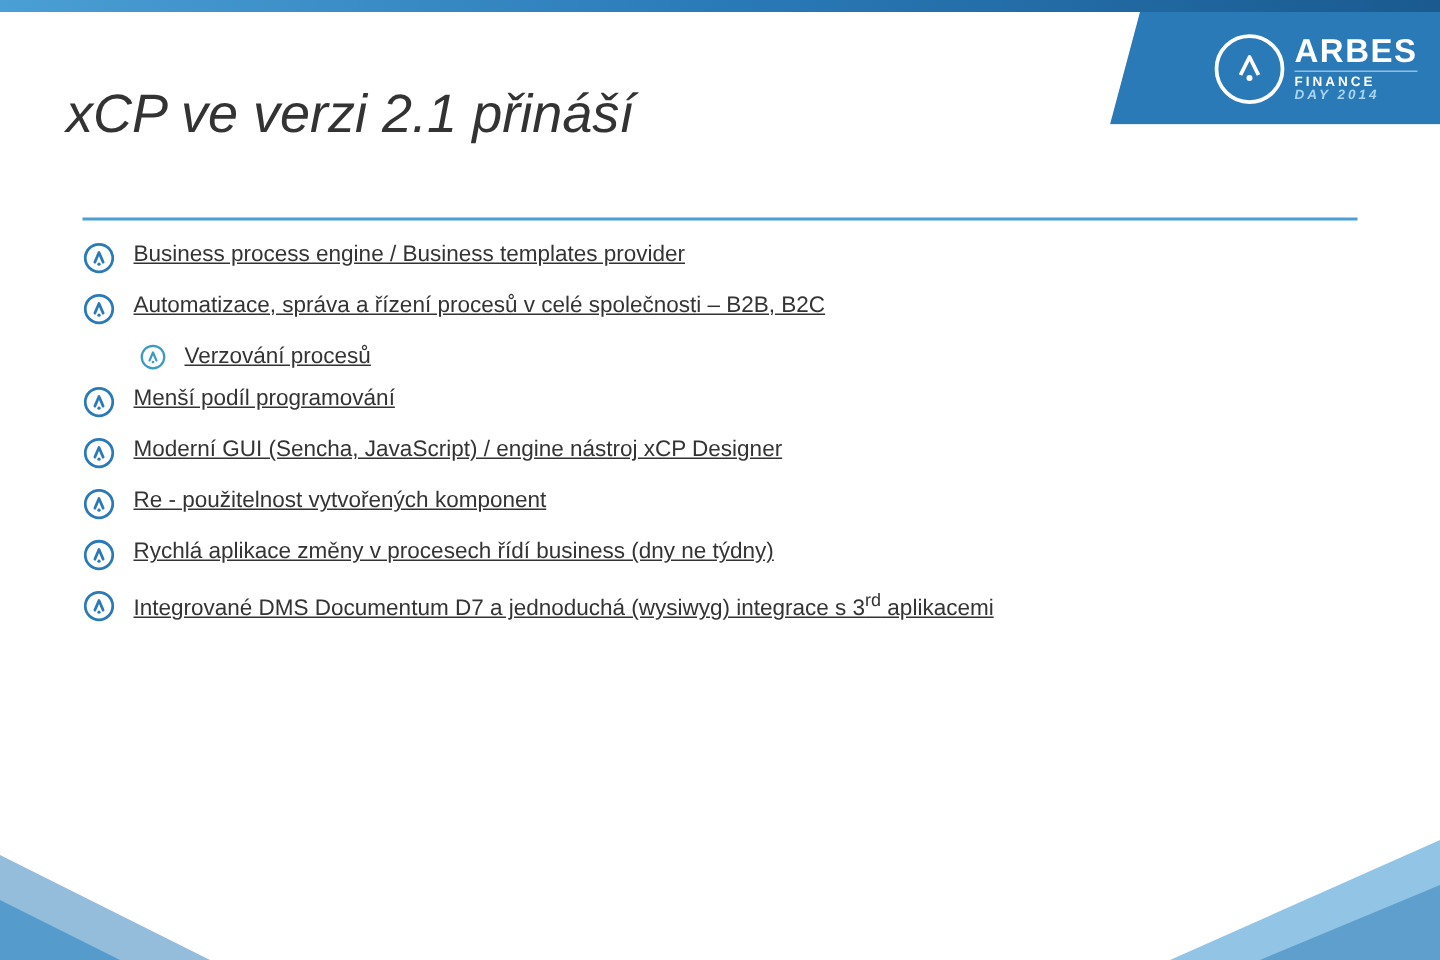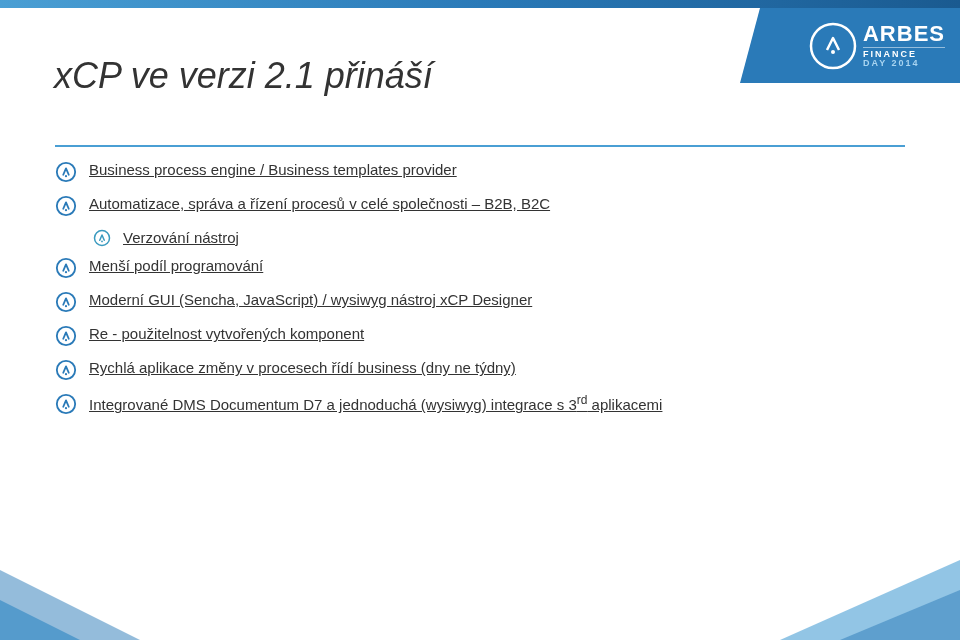--- a/index.html
+++ b/index.html
@@ -82,20 +82,21 @@
       text-transform: uppercase;
       line-height: 1;
     }
 
     .logo-day {
       color: #a8d4f0;
       font-size: 9px;
       font-weight: 600;
       letter-spacing: 2px;
       line-height: 1;
+      font-style: italic;
     }
 
     
     .bottom-left-shape {
       position: absolute;
       bottom: 0;
       left: 0;
       width: 200px;
       height: 100px;
     }
@@ -105,21 +106,21 @@
       bottom: 0;
       right: 0;
       width: 280px;
       height: 120px;
     }
 
     
     .main-title {
       position: absolute;
       top: 55px;
-      left: 54px;
+      left: 44px;
       font-size: 36px;
       font-weight: 300;
       color: #333;
       font-style: italic;
     }
 
     
     .divider {
       position: absolute;
       top: 145px;
@@ -228,39 +229,39 @@
     </svg></div>
         <span class="bullet-text">Automatizace, správa a řízení procesů v celé společnosti – B2B, B2C</span>
       </li>
       <li class="bullet-item sub">
         <div class="bullet-icon small">
     <svg width="18" height="18" viewBox="0 0 24 24" xmlns="http://www.w3.org/2000/svg">
       <circle cx="12" cy="12" r="10" fill="none" stroke="#3a9abf" stroke-width="2"></circle>
       <path d="M 9 15 L 12 8 L 15 15" fill="none" stroke="#3a9abf" stroke-width="2" stroke-linejoin="round" stroke-linecap="round"></path>
       <circle cx="12" cy="16.5" r="1.2" fill="#3a9abf"></circle>
     </svg></div>
-        <span class="bullet-text">Verzování nástroj</span>
+        <span class="bullet-text">Verzování procesů</span>
       </li>
       <li class="bullet-item">
         <div class="bullet-icon">
     <svg width="22" height="22" viewBox="0 0 24 24" xmlns="http://www.w3.org/2000/svg">
       <circle cx="12" cy="12" r="10" fill="none" stroke="#2a7ab8" stroke-width="2"></circle>
       <path d="M 9 15 L 12 8 L 15 15" fill="none" stroke="#2a7ab8" stroke-width="2" stroke-linejoin="round" stroke-linecap="round"></path>
       <circle cx="12" cy="16.5" r="1.2" fill="#2a7ab8"></circle>
     </svg></div>
         <span class="bullet-text">Menší podíl programování</span>
       </li>
       <li class="bullet-item">
         <div class="bullet-icon">
     <svg width="22" height="22" viewBox="0 0 24 24" xmlns="http://www.w3.org/2000/svg">
       <circle cx="12" cy="12" r="10" fill="none" stroke="#2a7ab8" stroke-width="2"></circle>
       <path d="M 9 15 L 12 8 L 15 15" fill="none" stroke="#2a7ab8" stroke-width="2" stroke-linejoin="round" stroke-linecap="round"></path>
       <circle cx="12" cy="16.5" r="1.2" fill="#2a7ab8"></circle>
     </svg></div>
-        <span class="bullet-text">Moderní GUI (Sencha, JavaScript) / wysiwyg nástroj xCP Designer</span>
+        <span class="bullet-text">Moderní GUI (Sencha, JavaScript) / engine nástroj xCP Designer</span>
       </li>
       <li class="bullet-item">
         <div class="bullet-icon">
     <svg width="22" height="22" viewBox="0 0 24 24" xmlns="http://www.w3.org/2000/svg">
       <circle cx="12" cy="12" r="10" fill="none" stroke="#2a7ab8" stroke-width="2"></circle>
       <path d="M 9 15 L 12 8 L 15 15" fill="none" stroke="#2a7ab8" stroke-width="2" stroke-linejoin="round" stroke-linecap="round"></path>
       <circle cx="12" cy="16.5" r="1.2" fill="#2a7ab8"></circle>
     </svg></div>
         <span class="bullet-text">Re - použitelnost vytvořených komponent</span>
       </li>

